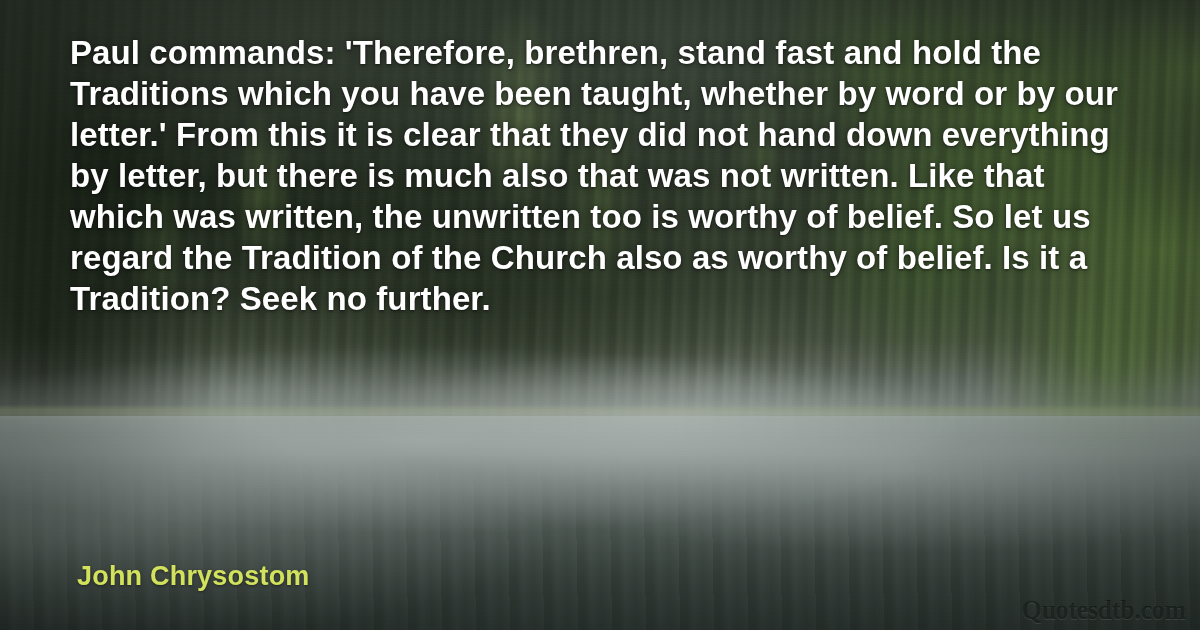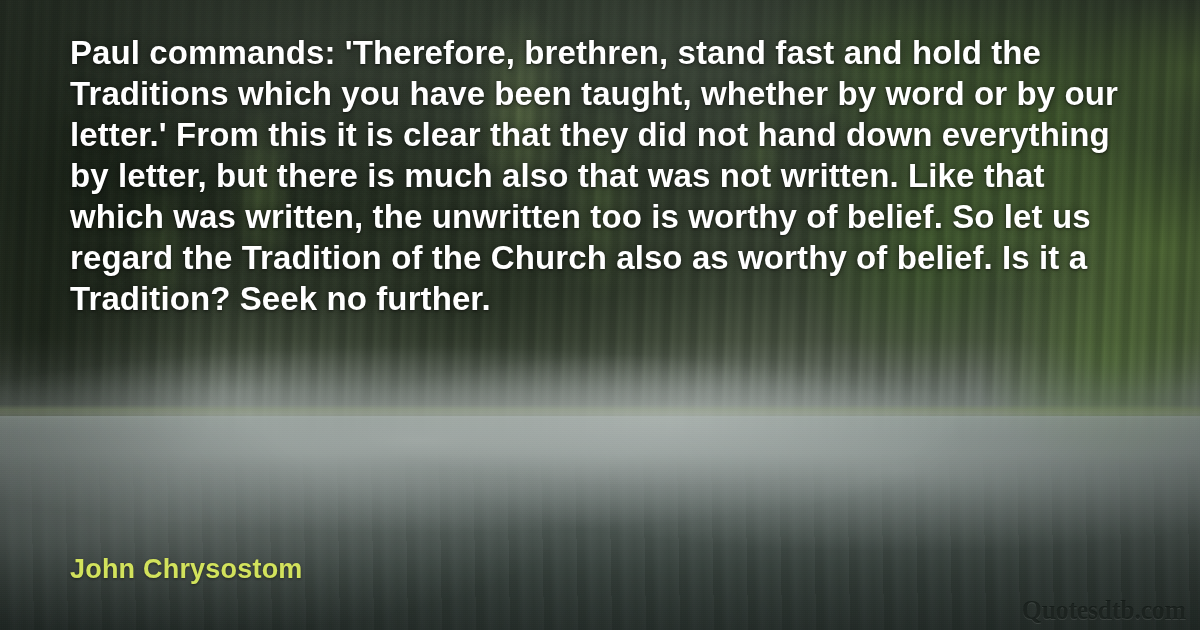--- a/index.html
+++ b/index.html
@@ -188,21 +188,21 @@
     text-shadow:
       0 1px 3px rgba(0,0,0,0.55),
       0 0 10px rgba(0,0,0,0.30);
     white-space: pre-line;
   }
 
   #author-name {
     position: absolute;
     left: 70px;
     top: 553px;
-    margin: 0;
+    margin: 7px;
     font-size: 27px;
     line-height: 32px;
     font-weight: bold;
     color: #d2e25c;
     letter-spacing: 0.2px;
     text-shadow: 0 1px 3px rgba(0,0,0,0.45);
   }
 
   #watermark {
     position: absolute;

